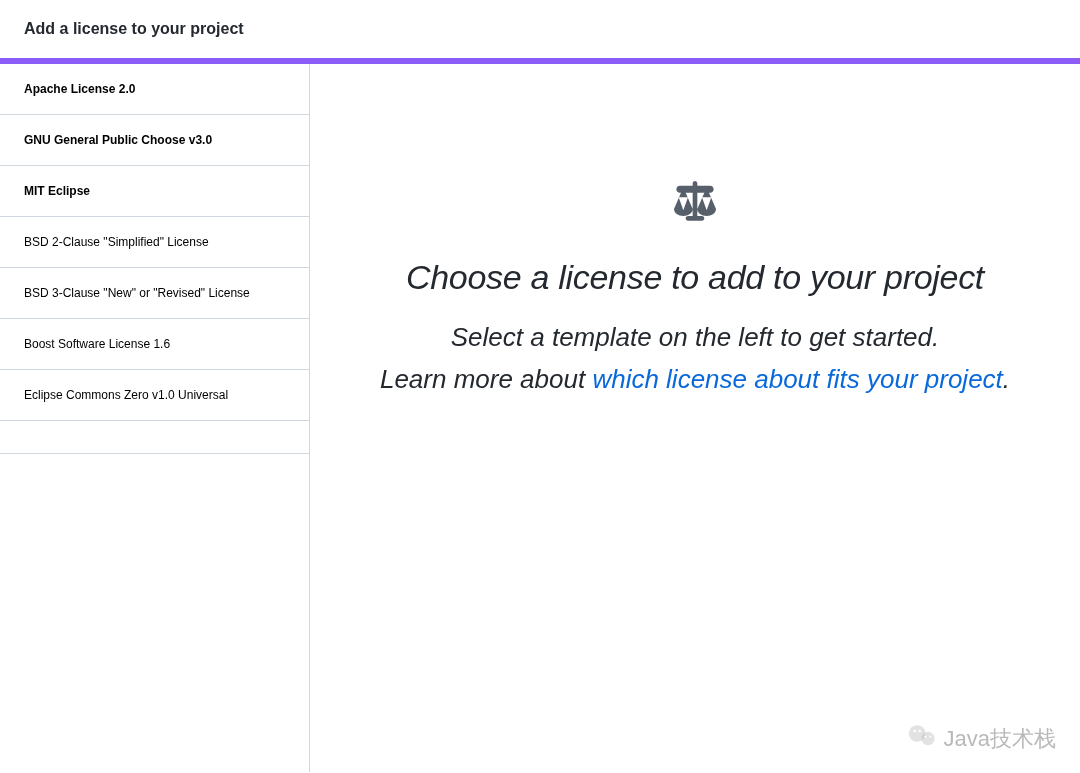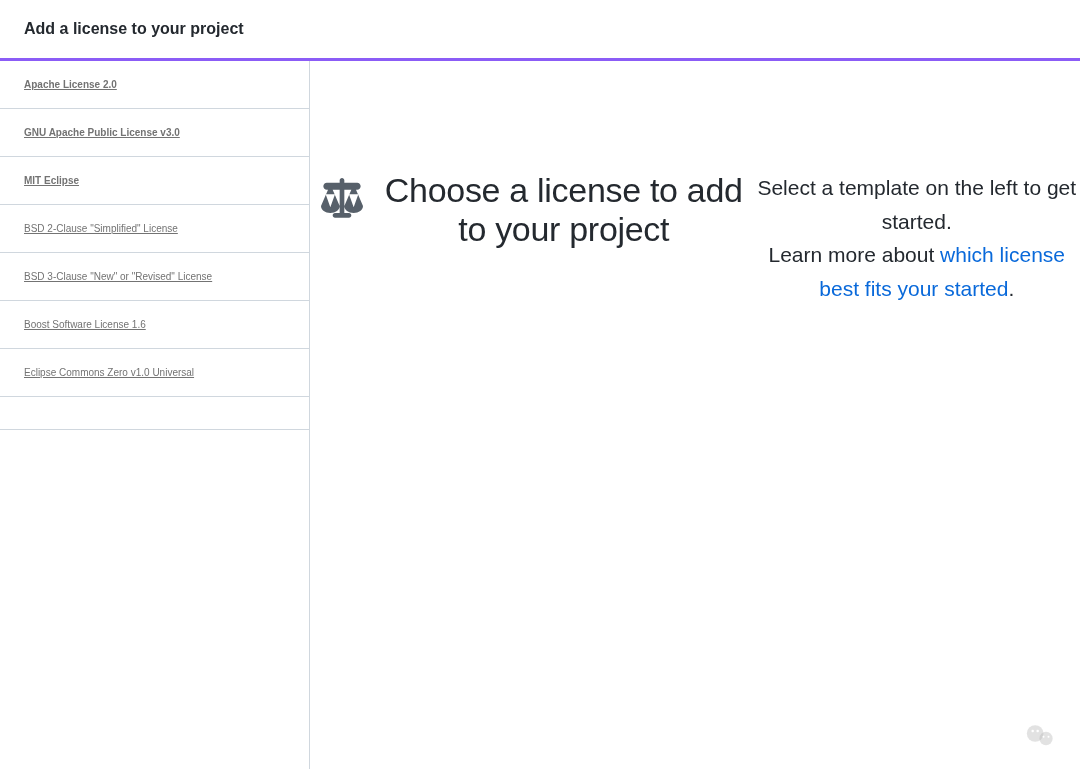--- a/index.html
+++ b/index.html
@@ -11,69 +11,69 @@
       font-family: -apple-system, BlinkMacSystemFont, "Segoe UI", Helvetica, Arial, sans-serif;
       background: #ffffff;
       color: #24292f;
       width: 1080px;
       height: 773px;
       overflow: hidden;
       position: relative;
     }
     .header {
       padding: 20px 24px;
-      border-bottom: 3px solid #8b5cf6;
+      border-bottom: 6px solid #8b5cf6;
     }
     .header-title {
       font-size: 16px;
       font-weight: 600;
       color: #24292f;
     }
     .content-wrapper {
       display: flex;
       height: calc(100% - 65px);
     }
     .sidebar {
       width: 310px;
       border-right: 1px solid #d0d7de;
       overflow-y: auto;
       background: #ffffff;
     }
     .sidebar-item {
       padding: 16px 24px;
       border-bottom: 1px solid #d0d7de;
       cursor: pointer;
-      font-size: 10px;
-      color: #737373;
+      font-size: 12px;
+      color: #000000;
       line-height: 1.5;
-      text-decoration: underline;
     }
     .sidebar-item.bold {
       font-weight: 600;
     }
     .main {
       flex: 1;
       display: flex;
-      flex-direction: row;
+      flex-direction: column;
       padding-top: 110px;
       text-align: center;
+      font-style: italic;
     }
     .scale-icon {
       color: #57606a;
       margin-bottom: 24px;
     }
     .main-heading {
       font-size: 34px;
       font-weight: 400;
       color: #24292f;
       margin-bottom: 20px;
       letter-spacing: -0.3px;
     }
     .main-subtext {
-      font-size: 21px;
+      font-size: 26px;
       color: #24292f;
       line-height: 1.6;
     }
     .main-link {
       color: #0969da;
       text-decoration: none;
       cursor: pointer;
     }
     .watermark {
       position: absolute;
@@ -94,49 +94,50 @@
 </head>
 <body>
 
 <div class="header">
   <h1 class="header-title">Add a license to your project</h1>
 </div>
 
 <div class="content-wrapper">
   <div class="sidebar" id="sidebar">
       <div class="sidebar-item bold"><span>Apache License 2.0</span></div>
-      <div class="sidebar-item bold"><span>GNU Apache Public License v3.0</span></div>
+      <div class="sidebar-item bold"><span>GNU General Public Choose v3.0</span></div>
       <div class="sidebar-item bold"><span>MIT Eclipse</span></div>
       <div class="sidebar-item"><span>BSD 2-Clause "Simplified" License</span></div>
       <div class="sidebar-item"><span>BSD 3-Clause "New" or "Revised" License</span></div>
       <div class="sidebar-item"><span>Boost Software License 1.6</span></div>
       <div class="sidebar-item"><span>Eclipse Commons Zero v1.0 Universal</span></div>
       <div class="sidebar-item"></div>
     </div>
 
   <div class="main">
     <div class="scale-icon">
       <svg width="64" height="56" viewBox="0 0 24 24" fill="currentColor">
         <path d="M12 3c-.55 0-1 .45-1 1v1H5.5C4.67 5 4 5.67 4 6.5S4.67 8 5.5 8H6l-3 7c0 1.66 1.79 3 4 3s4-1.34 4-3l-3-7h3v10H9c-.55 0-1 .45-1 1s.45 1 1 1h6c.55 0 1-.45 1-1s-.45-1-1-1h-2V8h3l-3 7c0 1.66 1.79 3 4 3s4-1.34 4-3l-3-7h.5c.83 0 1.5-.67 1.5-1.5S19.33 5 18.5 5H13V4c0-.55-.45-1-1-1zM7 15.5L5 10h4l-2 5.5zm10 0L15 10h4l-2 5.5z"></path>
       </svg>
     </div>
     <h2 class="main-heading">Choose a license to add to your project</h2>
     <div class="main-subtext">
       <div>Select a template on the left to get started.</div>
       <div>
-        <span>Learn more about </span><a class="main-link">which license best fits your started</a><span>.</span>
+        <span>Learn more about </span><a class="main-link">which license about fits your project</a><span>.</span>
       </div>
     </div>
   </div>
 </div>
 
 <div class="watermark">
   <span class="watermark-icon">
     <svg width="30" height="26" viewBox="0 0 36 30" fill="currentColor">
       <circle cx="11" cy="12" r="10" fill="currentColor" opacity="0.9"></circle>
       <circle cx="24" cy="18" r="8" fill="currentColor" opacity="0.9"></circle>
       <circle cx="8" cy="9" r="1.5" fill="#fff"></circle>
       <circle cx="14" cy="9" r="1.5" fill="#fff"></circle>
       <circle cx="21" cy="16" r="1.2" fill="#fff"></circle>
       <circle cx="27" cy="16" r="1.2" fill="#fff"></circle>
     </svg>
   </span>
+  <span>Java技术栈</span>
 </div>
 
 </body></html>

